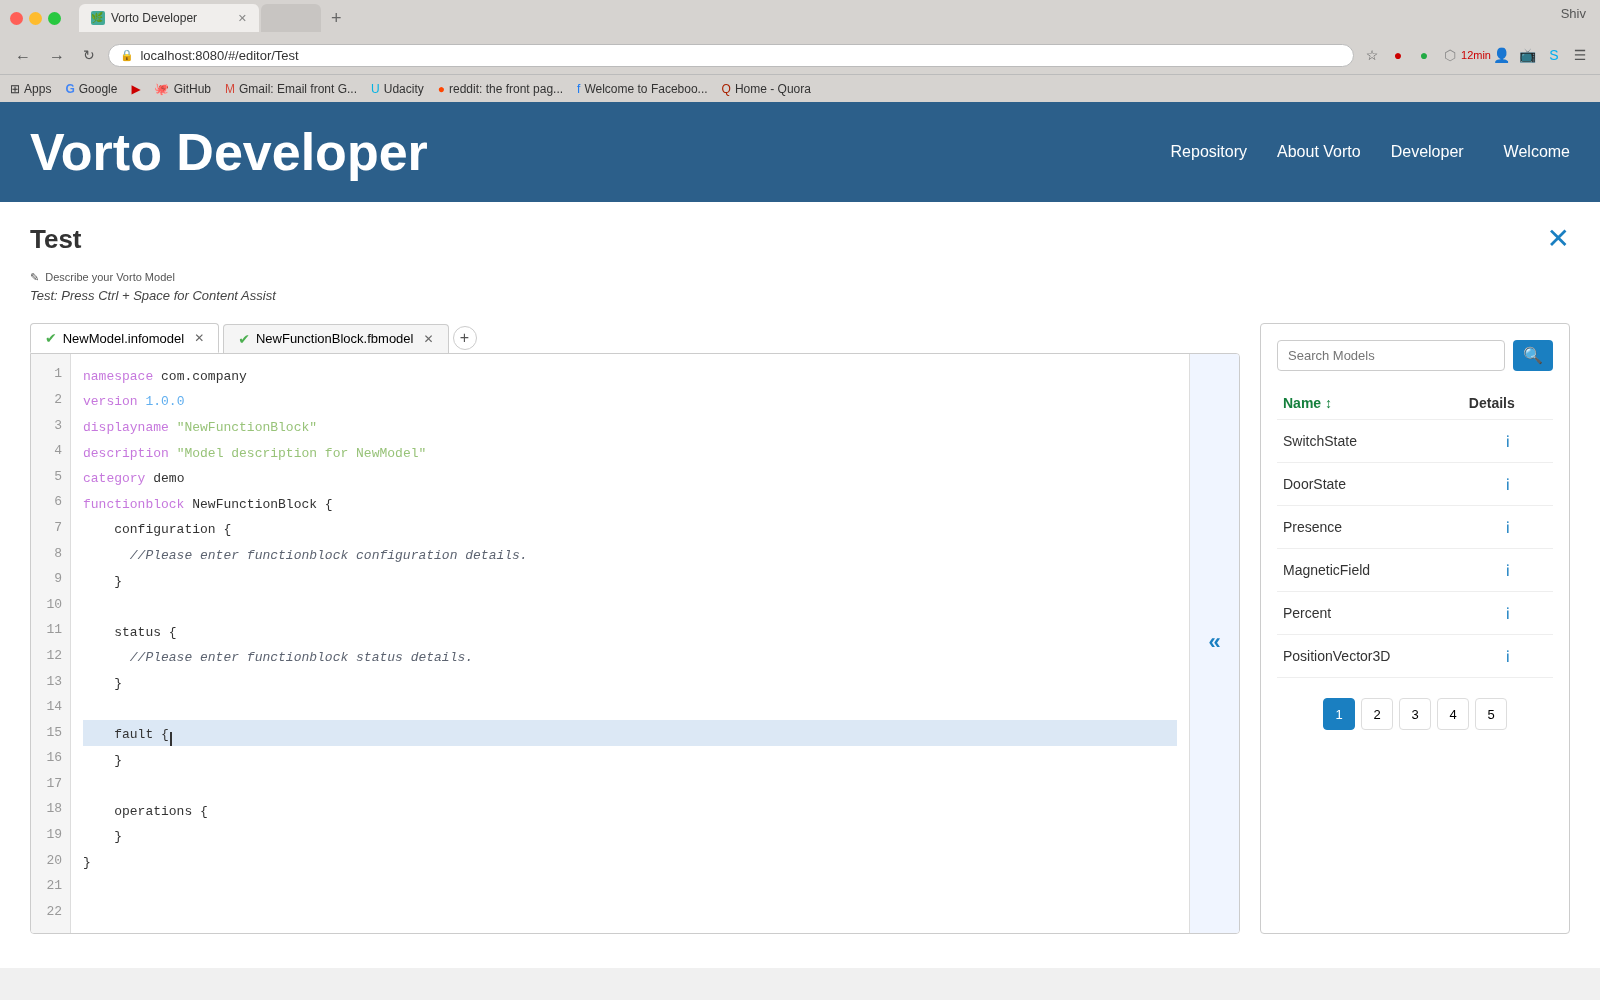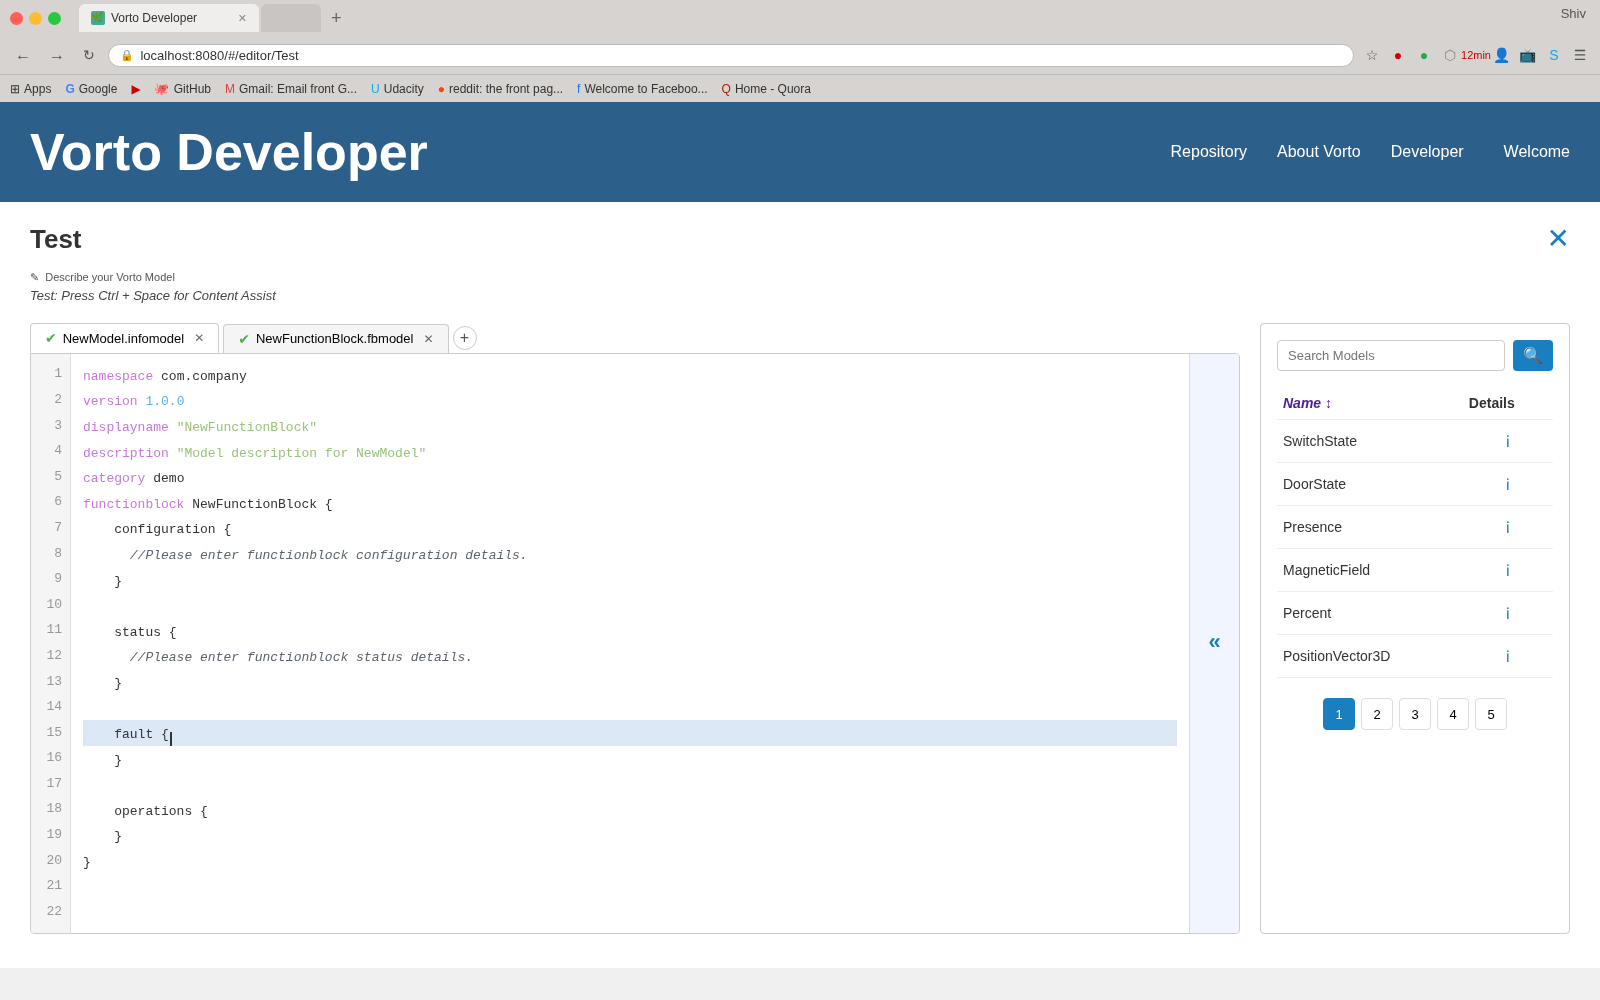--- a/index.html
+++ b/index.html
@@ -84,21 +84,21 @@
     .collapse-area { display: flex; align-items: center; justify-content: center; width: 40px; background: #f0f5ff; cursor: pointer; border-left: 1px solid #ddd; }
     .collapse-arrows { color: #1a7fc1; font-size: 22px; font-weight: bold; }
 
     
     .search-bar { display: flex; gap: 8px; margin-bottom: 16px; }
     .search-input { flex: 1; border: 1px solid #ccc; border-radius: 4px; padding: 6px 10px; font-size: 13px; }
     .search-btn { background: #1a7fc1; color: white; border: none; border-radius: 4px; padding: 6px 10px; cursor: pointer; font-size: 16px; }
 
     .model-table { width: 100%; border-collapse: collapse; }
     .model-table th { padding: 8px 6px; text-align: left; font-size: 14px; border-bottom: 1px solid #eee; }
-    .th-name { color: #4c1d95; cursor: pointer; font-style: italic; }
+    .th-name { color: #15803d; cursor: pointer; }
     .th-details { color: #333; }
     .model-table td { padding: 10px 6px; border-bottom: 1px solid #eee; font-size: 14px; color: #333; }
     .info-icon { color: #1a7fc1; cursor: pointer; font-size: 16px; }
 
     
     .pagination { display: flex; justify-content: center; gap: 6px; margin-top: 20px; }
     .page-btn { width: 32px; height: 32px; border: 1px solid #ddd; border-radius: 4px; background: white; cursor: pointer; font-size: 13px; display: flex; align-items: center; justify-content: center; }
     .page-btn.active { background: #1a7fc1; color: white; border-color: #1a7fc1; }
 
     

